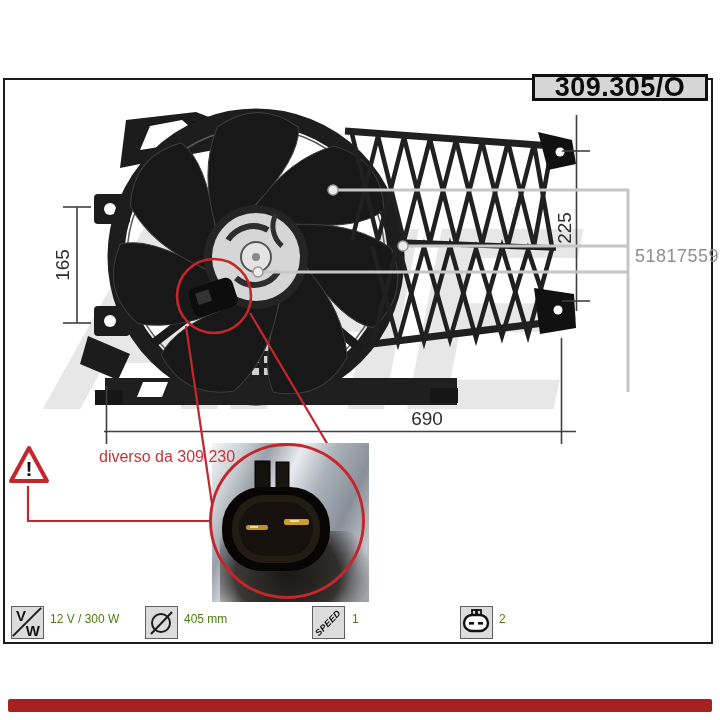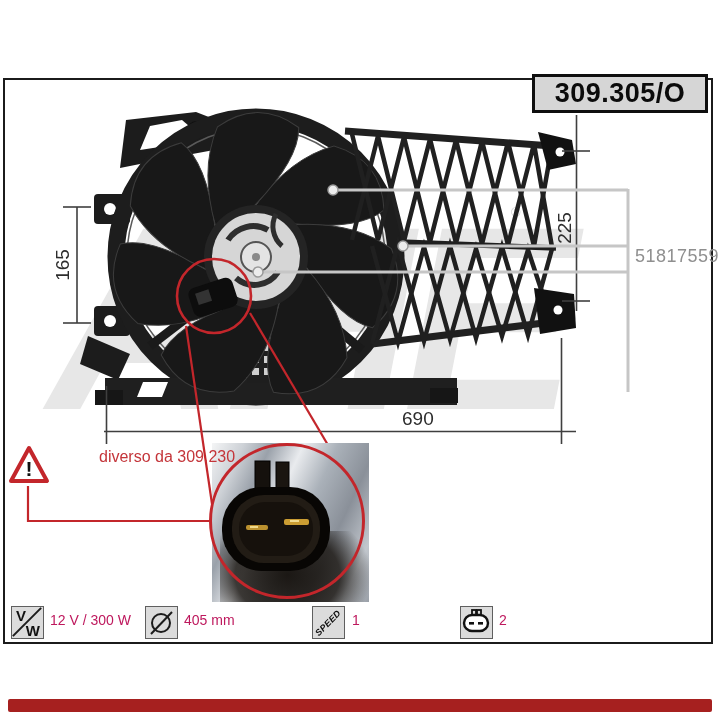--- a/index.html
+++ b/index.html
@@ -4,21 +4,21 @@
 <style>
   html,body{margin:0;padding:0;background:#fff;}
   .page{position:relative;width:720px;height:720px;background:#fff;overflow:hidden;
         font-family:"Liberation Sans","DejaVu Sans",sans-serif;color:#222;}
   .abs{position:absolute;}
 
   
   .frame{left:3px;top:78px;width:710px;height:566px;border:2px solid #1b1b1b;box-sizing:border-box;z-index:1;}
 
   
-  .part-box{left:532px;top:74px;width:176px;height:39px;background:#d6d6d6;border:3px solid #0e0e0e;
+  .part-box{left:532px;top:74px;width:176px;height:27px;background:#d6d6d6;border:3px solid #0e0e0e;
             box-sizing:border-box;z-index:6;display:flex;align-items:center;justify-content:center;
             font-size:27px;font-weight:bold;letter-spacing:.5px;color:#0b0b0b;}
 
   
   .watermark{left:48px;top:188px;z-index:0;font-size:262px;font-weight:bold;font-style:italic;
              color:#e7e7e7;letter-spacing:-12px;white-space:nowrap;line-height:1;}
   .registered{left:511px;top:205px;z-index:0;font-size:13px;color:#cfcfcf;}
 
   svg.diagram{left:0;top:0;width:720px;height:720px;z-index:2;pointer-events:none;}
 
@@ -40,21 +40,21 @@
          overflow:hidden;}
   .inset .shadow{position:absolute;left:8px;top:88px;width:150px;height:110px;
          background:radial-gradient(ellipse at 45% 40%,rgba(20,16,12,.95) 0%,rgba(30,26,22,.85) 45%,rgba(60,58,55,0) 72%);}
   .inset svg{position:absolute;left:0;top:0;}
   .inset-circle{left:209px;top:443px;width:156px;height:156px;border:3px solid #c3262b;border-radius:50%;
                 box-sizing:border-box;z-index:4;}
 
   
   .icon-box{position:absolute;width:33px;height:33px;background:#dcdcdc;border:1.5px solid #5f5f5f;
             box-sizing:border-box;z-index:4;}
-  .spec-val{position:absolute;z-index:4;font-size:14px;color:#be185d;}
+  .spec-val{position:absolute;z-index:4;font-size:12px;color:#4d7c0f;}
   .vw-v{position:absolute;left:4px;top:0px;font-size:15px;font-weight:bold;color:#111;}
   .vw-w{position:absolute;right:3px;bottom:-1px;font-size:15px;font-weight:bold;color:#111;}
   .vw-slash{position:absolute;left:-5px;top:14px;width:40px;height:2px;background:#1c1c1c;transform:rotate(-45deg);}
   .speed-word{position:absolute;left:-4px;top:11px;width:38px;text-align:center;font-size:9px;font-weight:bold;
               font-style:italic;color:#0d0d0d;transform:rotate(-45deg);letter-spacing:.3px;}
 
   .footer-bar{left:8px;top:699px;width:704px;height:13px;background:#a6201f;border-radius:2px;z-index:5;}
 </style>
 </head>
 <body>
@@ -171,21 +171,21 @@
     <g stroke="#c3262b" fill="none">
       <circle cx="214" cy="296" r="37" stroke-width="2.6"></circle>
       <line x1="186" y1="326" x2="212" y2="504" stroke-width="2.2"></line>
       <line x1="250" y1="313" x2="351" y2="484" stroke-width="2.2"></line>
       <polyline points="28,486 28,521 209,521" stroke-width="2.2"></polyline>
     </g>
   </svg>
 
   <div class="lbl vlabel" style="left:33px;top:254px;">165</div>
   <div class="lbl vlabel" style="left:535px;top:217px;">225</div>
-  <div class="lbl" style="left:402px;top:408px;width:50px;text-align:left;">690</div>
+  <div class="lbl" style="left:402px;top:408px;width:50px;text-align:center;">690</div>
   <div class="lbl ref-num">51817559</div>
 
   <div class="abs warn-tri">
     <svg width="42" height="40" viewBox="0 0 42 40">
       <path d="M21 3 L39 36 L3 36 Z" fill="#fff" stroke="#c3262b" stroke-width="4" stroke-linejoin="round"></path>
     </svg>
     <span class="excl">!</span>
   </div>
   <div class="abs warn-text">
     <div>diverso da 309.230</div>

